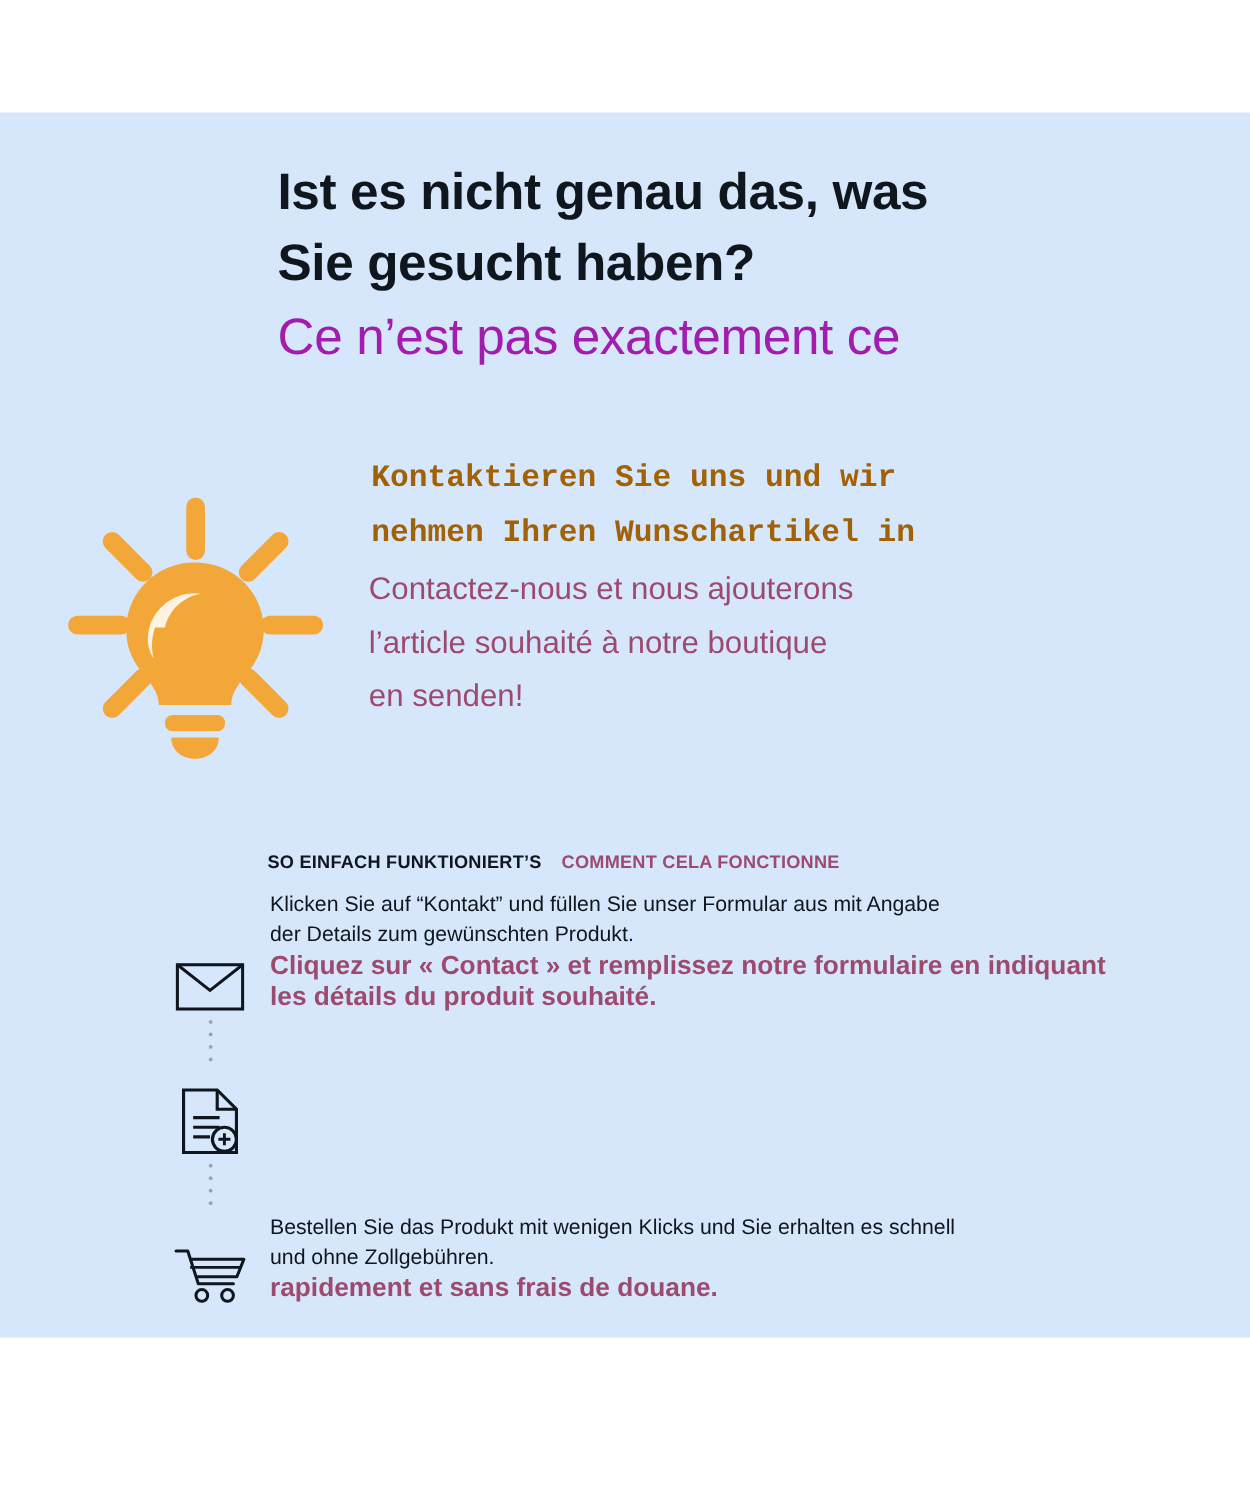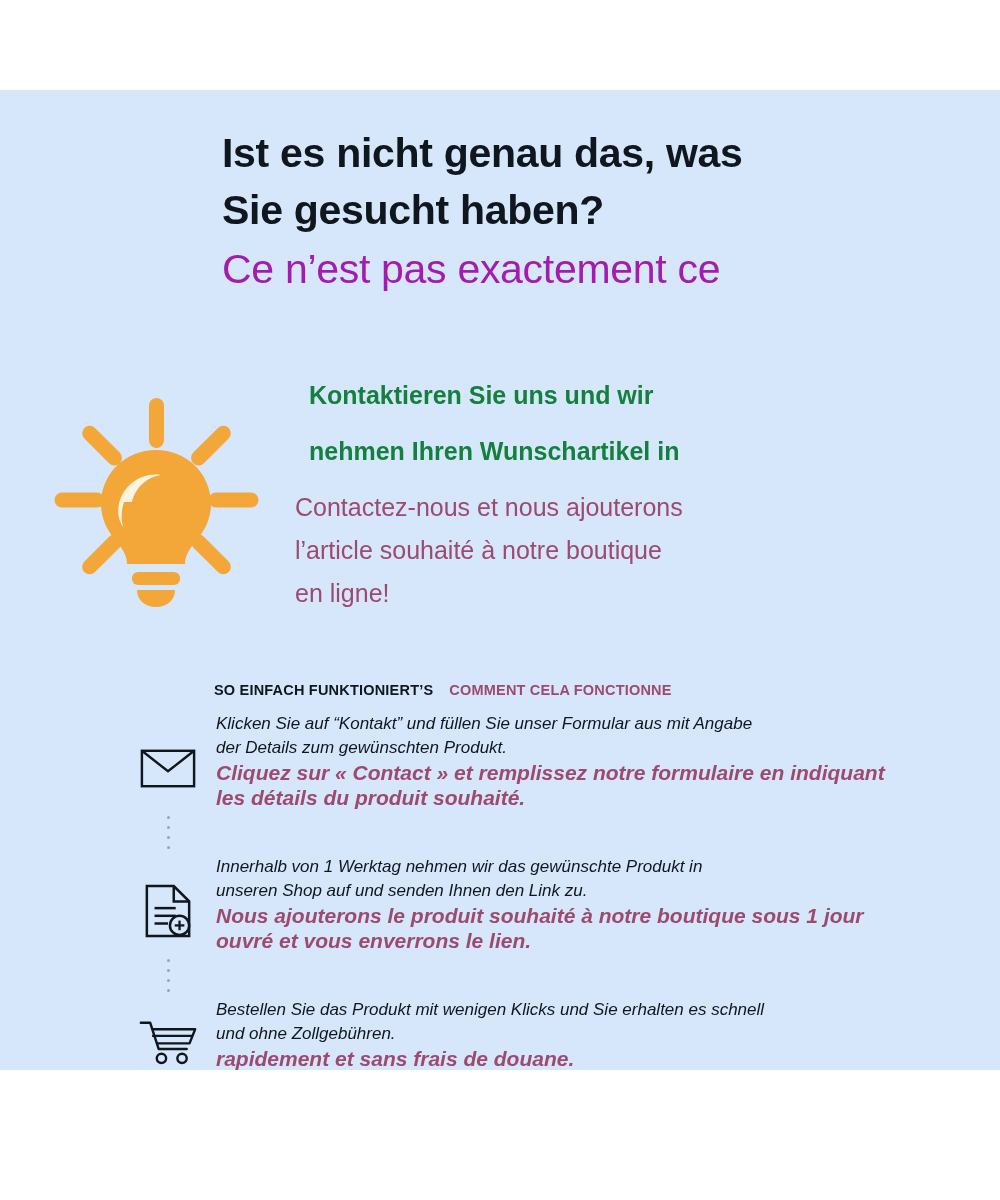--- a/index.html
+++ b/index.html
@@ -67,22 +67,23 @@
   .intro-text {
     position: absolute;
     left: 295px;
     top: 0px;
     width: 640px;
   }
   .intro-text .de {
     font-size: 25px;
     line-height: 42px;
     font-weight: bold;
-    color: #15803d;
-    margin: 14px;
+    color: #a16207;
+    margin: 2px;
+    font-family: Liberation Mono, monospace;
   }
   .intro-text .fr {
     font-size: 25px;
     line-height: 43px;
     font-weight: normal;
     color: #9c4a6e;
     margin: 0;
   }
 
   
@@ -110,22 +111,21 @@
   
   .steps {
     position: absolute;
     left: 120px;
     top: 622px;
     width: 840px;
   }
   .step {
     position: relative;
     display: flex;
-    align-items: center;
-    font-style: italic;
+    align-items: flex-end;
   }
   .step-icon {
     width: 96px;
     flex: 0 0 96px;
     display: flex;
     justify-content: center;
     padding-top: 14px;
   }
   .step-text {
     flex: 1 1 auto;
@@ -194,21 +194,21 @@
 
           <path d="M96 122c3-14 15-25 29-27-19-3-38 10-42 29-2 9 0 17 4 23-2-8-2-16 1-25z" fill="#ffffff" opacity="0.85"></path>
         </g>
       </svg>
     </div>
     <div class="intro-text">
       <p class="de">Kontaktieren Sie uns und wir</p>
       <p class="de">nehmen Ihren Wunschartikel in</p>
       <p class="fr">Contactez-nous et nous ajouterons</p>
       <p class="fr">l’article souhaité à notre boutique</p>
-      <p class="fr">en ligne!</p>
+      <p class="fr">en senden!</p>
     </div>
   </div>
 
   <div class="section-label">
     <span class="de">SO EINFACH FUNKTIONIERT’S</span>
     <span class="fr">COMMENT CELA FONCTIONNE</span>
   </div>
 
   <div class="steps">
 
@@ -242,26 +242,20 @@
           <path d="M4 3h28l16 16v36H4z" fill="none" stroke="#10161d" stroke-width="2.6"></path>
           <path d="M32 3v16h16" fill="none" stroke="#10161d" stroke-width="2.6"></path>
           <line x1="12" y1="26" x2="34" y2="26" stroke="#10161d" stroke-width="2.6"></line>
           <line x1="12" y1="34" x2="34" y2="34" stroke="#10161d" stroke-width="2.6"></line>
           <line x1="12" y1="42" x2="26" y2="42" stroke="#10161d" stroke-width="2.6"></line>
           <circle cx="38" cy="44" r="10" fill="#d6e6fb" stroke="#10161d" stroke-width="2.6"></circle>
           <line x1="38" y1="39" x2="38" y2="49" stroke="#10161d" stroke-width="2.4"></line>
           <line x1="33" y1="44" x2="43" y2="44" stroke="#10161d" stroke-width="2.4"></line>
         </svg>
       </div>
-      <div class="step-text">
-        <p class="de">Innerhalb von 1 Werktag nehmen wir das gewünschte Produkt in</p>
-        <p class="de">unseren Shop auf und senden Ihnen den Link zu.</p>
-        <p class="fr">Nous ajouterons le produit souhaité à notre boutique sous 1 jour</p>
-        <p class="fr">ouvré et vous enverrons le lien.</p>
-      </div>
     </div>
 
     <div class="connector">
       <div class="dots">
         <span class="dot"></span>
         <span class="dot"></span>
         <span class="dot"></span>
         <span class="dot"></span>
       </div>
     </div>

